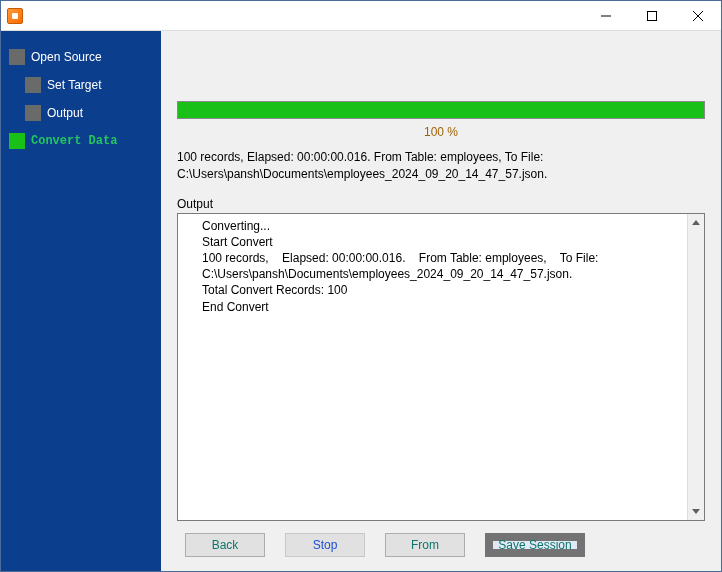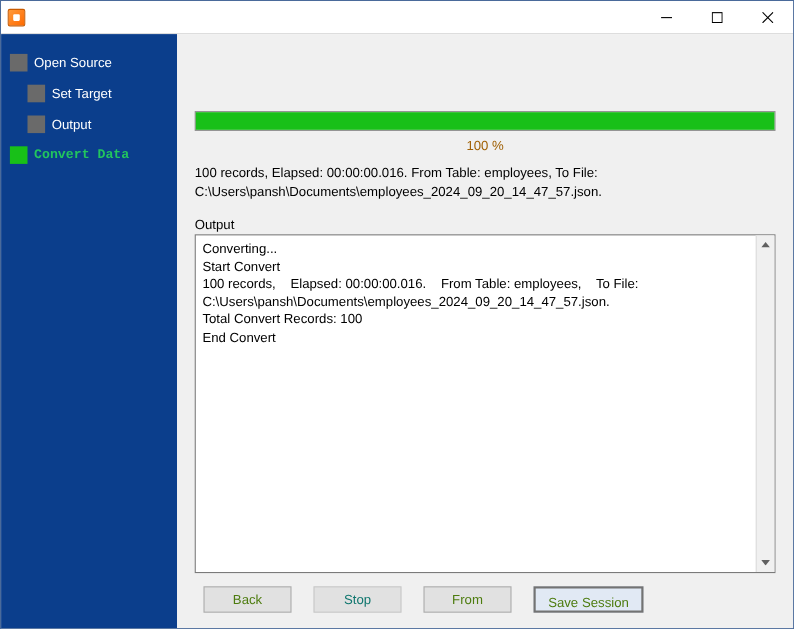--- a/index.html
+++ b/index.html
@@ -36,29 +36,29 @@
   .progress-track { height:18px; border:1px solid #8a8a8a; background:#e6e6e6; }
   .progress-fill { height:100%; background:#18c018; width:100%; }
   .progress-label { text-align:center; padding:6px 0 10px 0; color:#a16207; }
 
   .status-text { padding: 0 16px 14px 16px; color:#000; line-height:1.4; }
 
   .output-section { padding: 0 16px 0 16px; flex:1; display:flex; flex-direction:column; min-height:0; }
   .output-label { padding-bottom:2px; }
 
   .output-box-wrap { flex:1; display:flex; position:relative; border:1px solid #7a7a7a; background:#fff; min-height:0; }
-  .output-text { flex:1; padding:4px 6px; white-space:pre-wrap; line-height:1.35; overflow:hidden; min-height:0; }
+  .output-text { flex:1; padding:4px 24px; white-space:pre-wrap; line-height:1.35; overflow:hidden; min-height:0; }
   .scrollbar { width:17px; background:#f0f0f0; border-left:1px solid #dcdcdc; display:flex; flex-direction:column; }
   .sb-arrow { height:17px; display:flex; align-items:center; justify-content:center; color:#606060; }
   .sb-track { flex:1; }
 
   .button-row { display:flex; gap: 20px; padding: 12px 24px 14px 24px; justify-content:flex-start; }
-  .btn { height:24px; width:80px; border:1px solid #adadad; background:#e1e1e1; display:flex; align-items:center; justify-content:center; color:#4d7c0f; cursor:default; }
-  .btn.disabled { color:#0f766e; background:#e1e1e1; border-color:#c8c8c8; }
-  .btn.primary { border:2px solid #737373; background:#e1e9f4; height:24px;align-items:flex-end; }
+  .btn { height:24px; width:80px; border:1px solid #adadad; background:#e1e1e1; display:flex; align-items:center; justify-content:center; color:#0f766e; cursor:default; }
+  .btn.disabled { color:#1d4ed8; background:#e1e1e1; border-color:#c8c8c8; }
+  .btn.primary { border:8px solid #737373; background:#e1e9f4; height:24px; }
   .btn.wide { width:100px; }
 </style>
 </head>
 <body>
 
 <div class="titlebar">
   <div class="titlebar-left">
     <span class="app-icon"></span>
     <span></span>
   </div>

